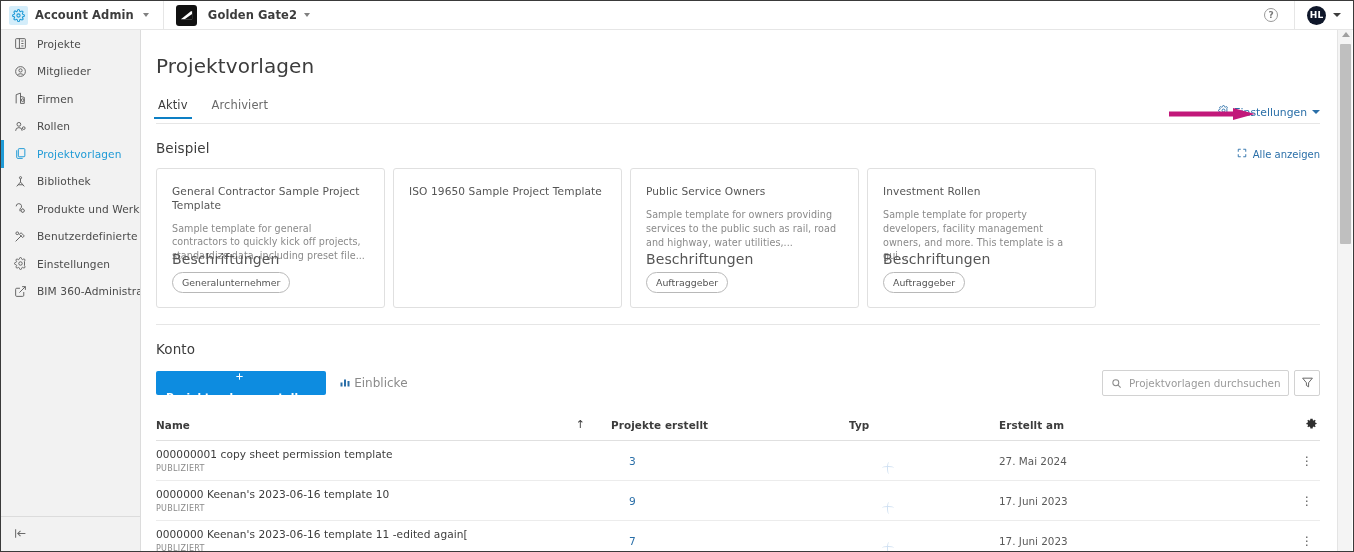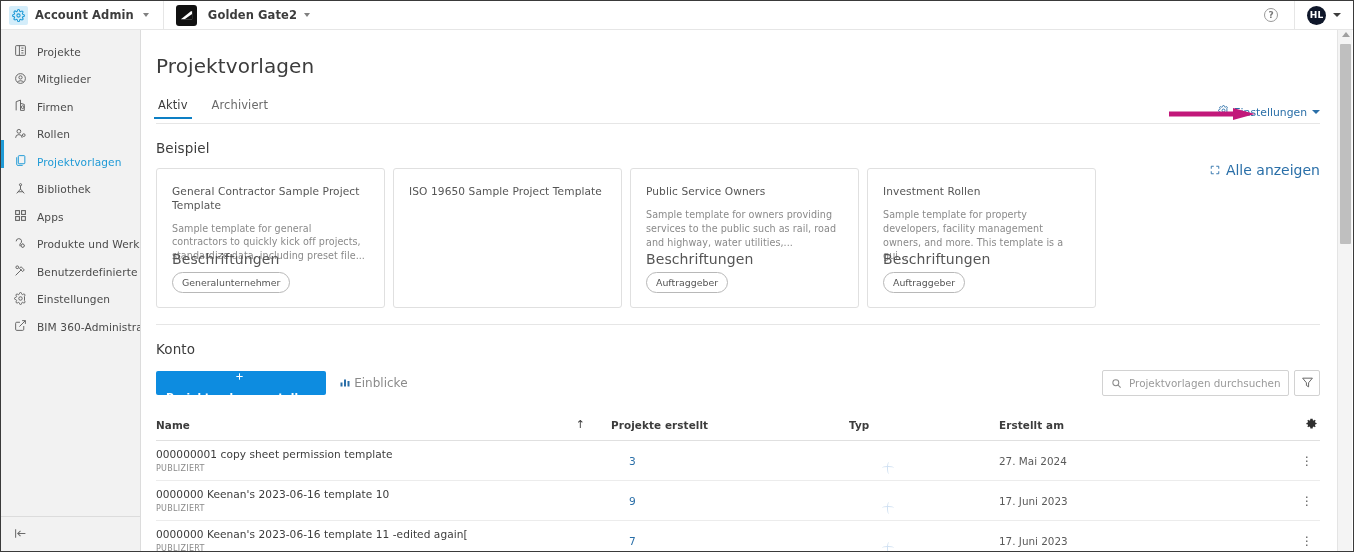--- a/index.html
+++ b/index.html
@@ -90,21 +90,21 @@
   }
 
   
   .sidebar {
     position: absolute; top: 29px; left: 0;
     width: 140px; height: 522px;
     background: #f2f2f2;
     border-right: 1px solid #dcdcdc;
   }
   .nav-item {
-    display: flex; align-items: flex-end;
+    display: flex; align-items: center;
     height: 27.5px;
     padding-left: 12px;
     gap: 10px;
     position: relative;
     cursor: pointer;
   }
   .nav-item .ico {
     width: 14px; height: 14px;
     display: flex; align-items: center; justify-content: center;
     flex: 0 0 14px;
@@ -178,23 +178,23 @@
     border-top: 4.5px solid #2a6fa8;
   }
 
   .section-head {
     display: flex; align-items: flex-start;
     padding: 0 15px; margin-top: 16px;
     position: relative;
   }
   .section-title { font-size: 13.5px; color: #3c3c3c; letter-spacing: .1px; }
   .view-all {
-    position: absolute; right: 15px; top: 22px;
+    position: absolute; right: 15px; top: 8px;
     display: flex; align-items: center; gap: 6px;
-    font-size: 14px; color: #2a6fa8; cursor: pointer;
+    font-size: 10px; color: #2a6fa8; cursor: pointer;
   }
 
   .cards {
     display: flex; gap: 8px;
     padding: 0 15px; margin-top: 12px;
   }
   .card {
     width: 229px; height: 140px;
     border: 1px solid #e0e0e0; border-radius: 3px;
     background: #ffffff;
@@ -457,31 +457,20 @@
           <circle cx="12" cy="5" r="2"></circle>
             <path d="M12 7v6"></path>
             <path d="M12 13 5 21"></path>
             <path d="M12 13l7 8"></path>
             <path d="M7.5 18h9"></path>
         </svg>
       </span>
       <span class="lbl">Bibliothek</span>
     </div>
 
-    <div class="nav-item">
-      <span class="ico">
-        <svg width="13" height="13" viewBox="0 0 24 24" fill="none" stroke="currentColor" stroke-width="1.9">
-          <rect x="3" y="3" width="7" height="7"></rect>
-            <rect x="14" y="3" width="7" height="7"></rect>
-          <rect x="3" y="14" width="7" height="7"></rect>
-            <rect x="14" y="14" width="7" height="7"></rect>
-        </svg>
-      </span>
-      <span class="lbl">Apps</span>
-    </div>
 
     <div class="nav-item">
       <span class="ico">
         <svg width="13" height="13" viewBox="0 0 24 24" fill="none" stroke="currentColor" stroke-width="1.7">
           <path d="M4 8a5 5 0 1 1 7 4.6V17"></path>
             <circle cx="16" cy="16" r="3"></circle>
             <path d="M16 12v1M16 19v1M12.5 16h1M18.5 16h1"></path>
         </svg>
       </span>
       <span class="lbl">Produkte und Werkzeu...</span>

